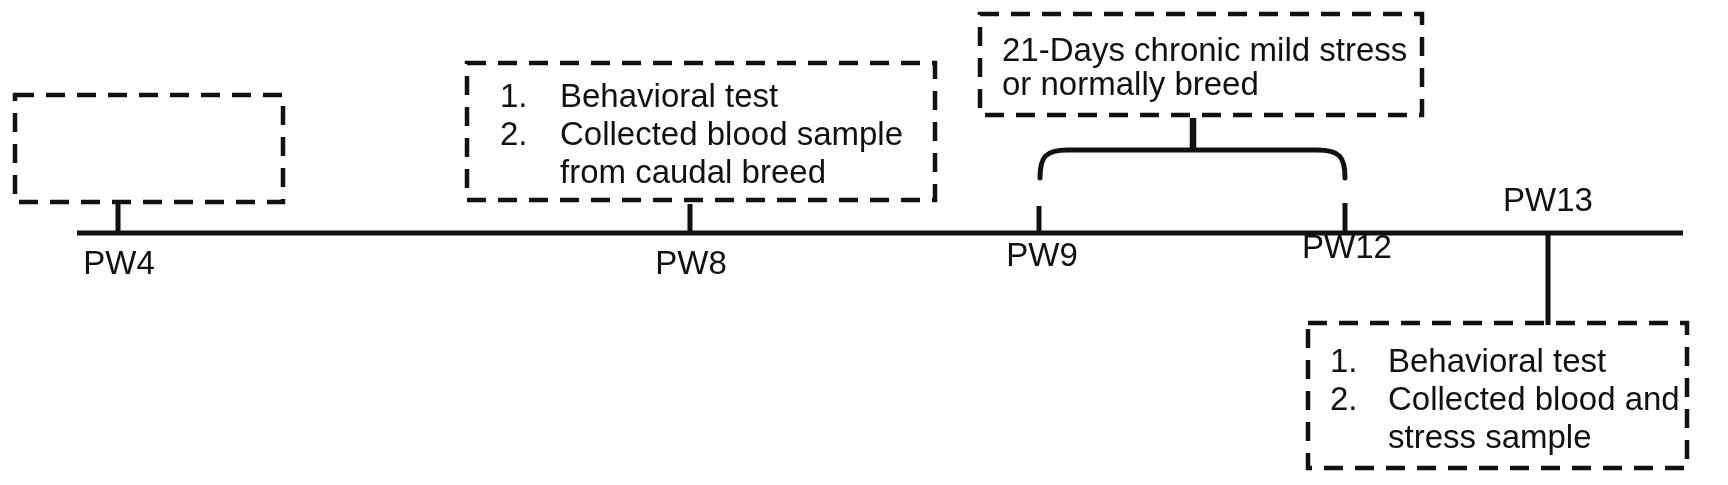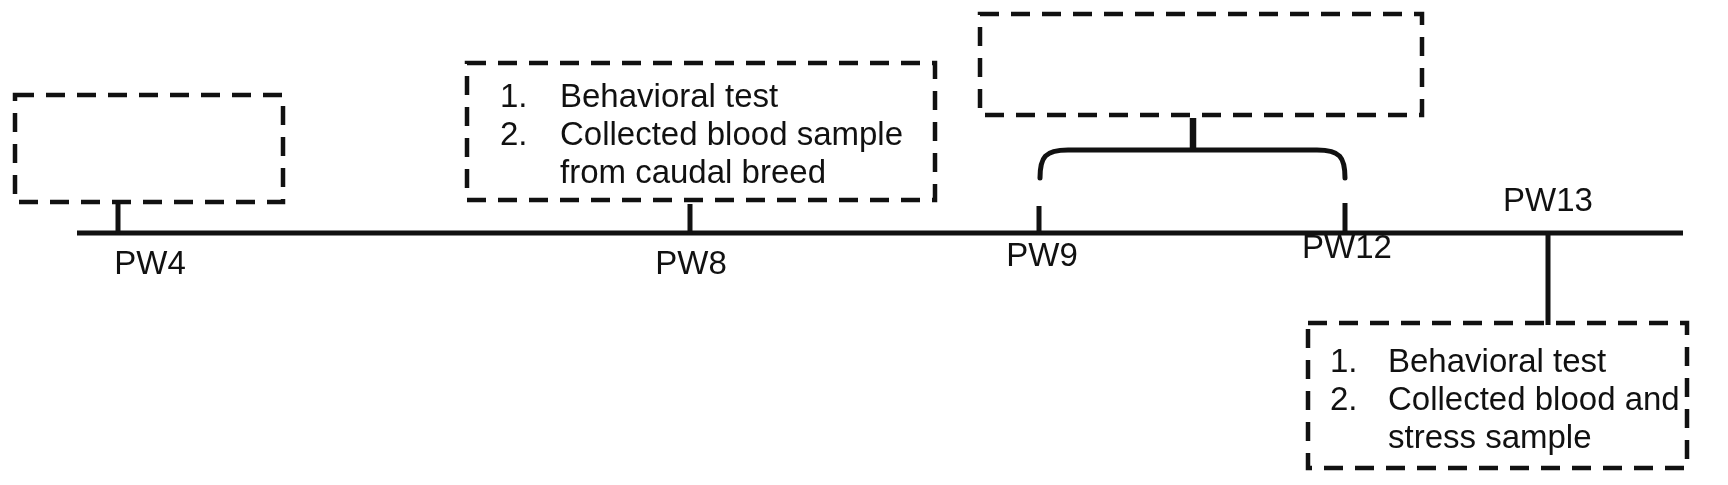--- a/index.html
+++ b/index.html
@@ -72,31 +72,32 @@
     <div class="evitem">
       <span>1.</span>
       <span>Behavioral test</span>
     </div>
     <div class="evitem">
       <span>2.</span>
       <span>Collected blood sample from caudal breed</span>
     </div>
   </div>
 
+  <div class="txt" style="left:1002px; top:33px; width:425px; line-height:34px;">21-Days chronic mild stress or normally breed</div>
 
   <div class="evlist evlist-pw13" style="left:1330px; top:342px;">
     <div class="evitem">
       <span>1.</span>
       <span>Behavioral test</span>
     </div>
     <div class="evitem">
       <span>2.</span>
       <span>Collected blood and stress sample</span>
     </div>
   </div>
 
-  <div class="pw-label" style="left:119px; top:244px;margin-left:31px;">PW4</div>
+  <div class="pw-label" style="left:119px; top:244px;">PW4</div>
   <div class="pw-label" style="left:691px; top:244px;">PW8</div>
   <div class="pw-label" style="left:1042px; top:236px;">PW9</div>
   <div class="pw-label" style="left:1347px; top:228px;">PW12</div>
   <div class="pw-label" style="left:1548px; top:181px;">PW13</div>
 
 </div>
 
 </body></html>

